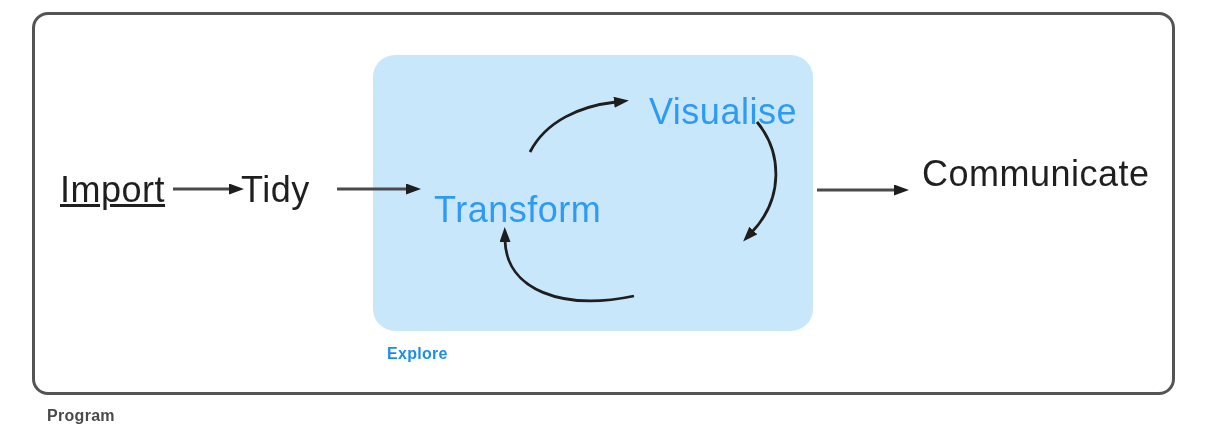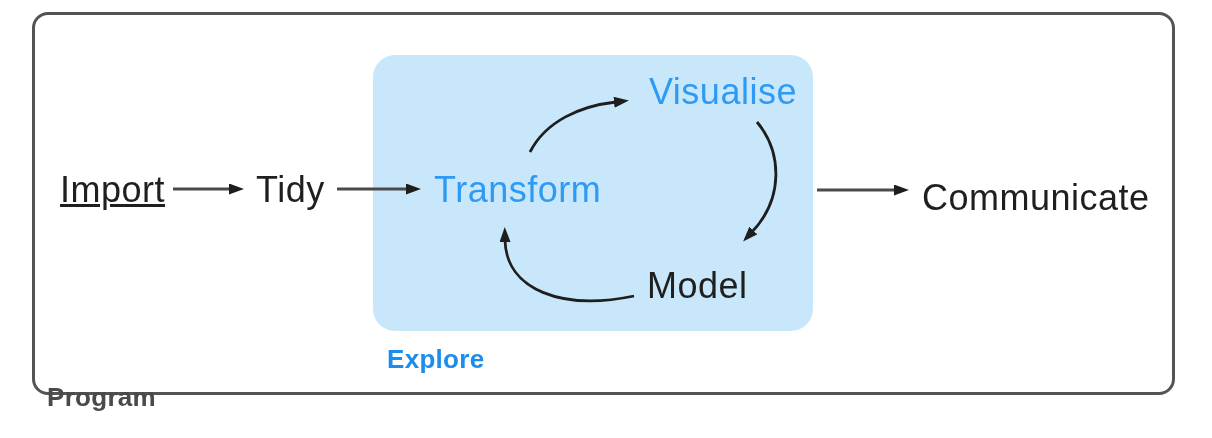--- a/index.html
+++ b/index.html
@@ -37,24 +37,24 @@
     border-radius:22px;
   }
   .node{
     position:absolute;
     font-size:36px;
     line-height:1;
     letter-spacing:0.5px;
     color:var(--text-dark);
     white-space:nowrap;
   }
-  .node.blue{color:var(--accent-blue);}
+  .node.blue{color:var(--accent-blue);margin-top:20px;}
   .zone-label{
     position:absolute;
-    font-size:26px;
+    font-size:16px;
     font-weight:bold;
     line-height:1;
     letter-spacing:0.3px;
     white-space:nowrap;
   }
   .zone-label.explore{color:var(--explore-label);}
   .zone-label.program{color:var(--program-label);}
   svg.arrows{
     position:absolute;left:0;top:0;
     width:1212px;height:438px;
@@ -82,27 +82,26 @@
     <path class="shaft-straight" d="M173,189 H231" marker-end="url(#head)"></path>
     <path class="shaft-straight" d="M337,189 H408" marker-end="url(#head)"></path>
     <path class="shaft-straight" d="M817,190 H896" marker-end="url(#head)"></path>
     <path class="shaft-curve" d="M530,152 C546,121 580,106 616,102" marker-end="url(#head)"></path>
     <path class="shaft-curve" d="M757,122 C782,152 784,198 752,232" marker-end="url(#head)"></path>
     <path class="shaft-curve" d="M634,296 C562,311 506,290 505,240" marker-end="url(#head)"></path>
   </svg>
 
   <div class="node" style="left:60px;top:172px;text-decoration:underline;">Import</div>
 
-  <div class="node" style="left:256px;top:172px;">Tidy</div>
+  <div class="node" style="left:241px;top:172px;">Tidy</div>
 
   <div class="node blue" style="left:434px;top:172px;text-align:center;">Transform</div>
 
   <div class="node blue" style="left:649px;top:74px;">Visualise</div>
 
-  <div class="node" style="left:647px;top:268px;">Model</div>
 
-  <div class="node" style="left:922px;top:180px;text-align:center;">Communicate</div>
+  <div class="node" style="left:922px;top:156px;text-align:center;">Communicate</div>
 
   <div class="zone-label explore" style="left:387px;top:346px;">Explore</div>
 
-  <div class="zone-label program" style="left:47px;top:384px;">Program</div>
+  <div class="zone-label program" style="left:47px;top:408px;">Program</div>
 
 </div>
 
 </body></html>

